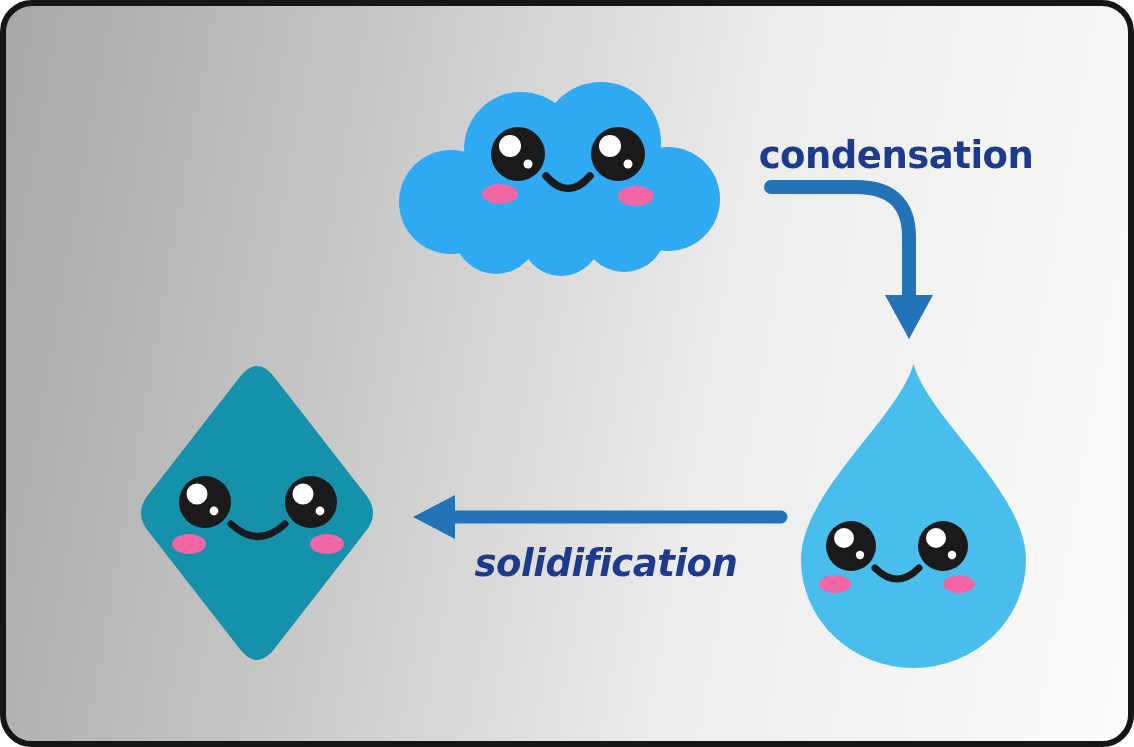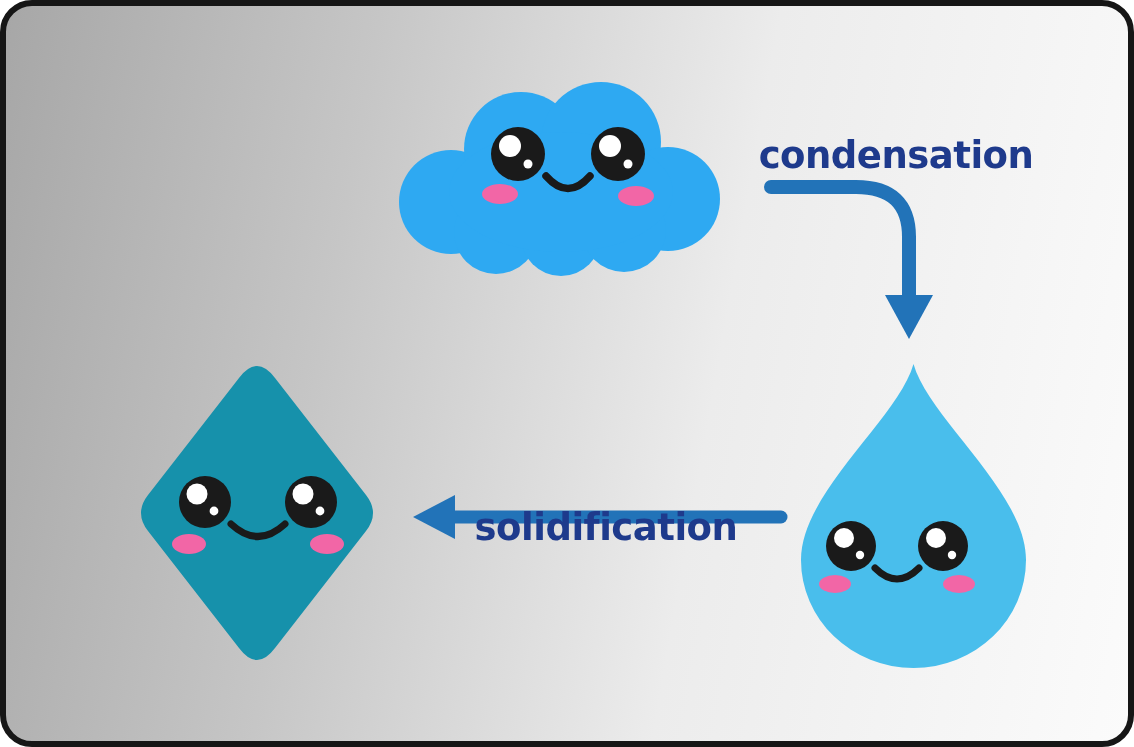--- a/index.html
+++ b/index.html
@@ -28,21 +28,21 @@
     position: absolute;
     font-weight: 700;
     font-size: 37px;
     letter-spacing: -0.5px;
     color: #1e3a8c;
     text-align: center;
     white-space: nowrap;
     user-select: none;
   }
   .condensation-label  { left: 740px; top: 100px; width: 300px; margin-top: 28px; }
-  .solidification-label{ left: 450px; top: 500px; width: 300px; }
+  .solidification-label{ left: 450px; top: 536px; width: 300px; font-style: italic; }
 </style>
 </head>
 <body>
 
 <div class="canvas">
 
   <svg class="cloud" viewBox="0 0 325 212" aria-hidden="true">
     <g>
       <circle cx="55" cy="138" r="52" fill="#2EA9F2"></circle>
       <circle cx="125" cy="85" r="57" fill="#2EA9F2"></circle>

